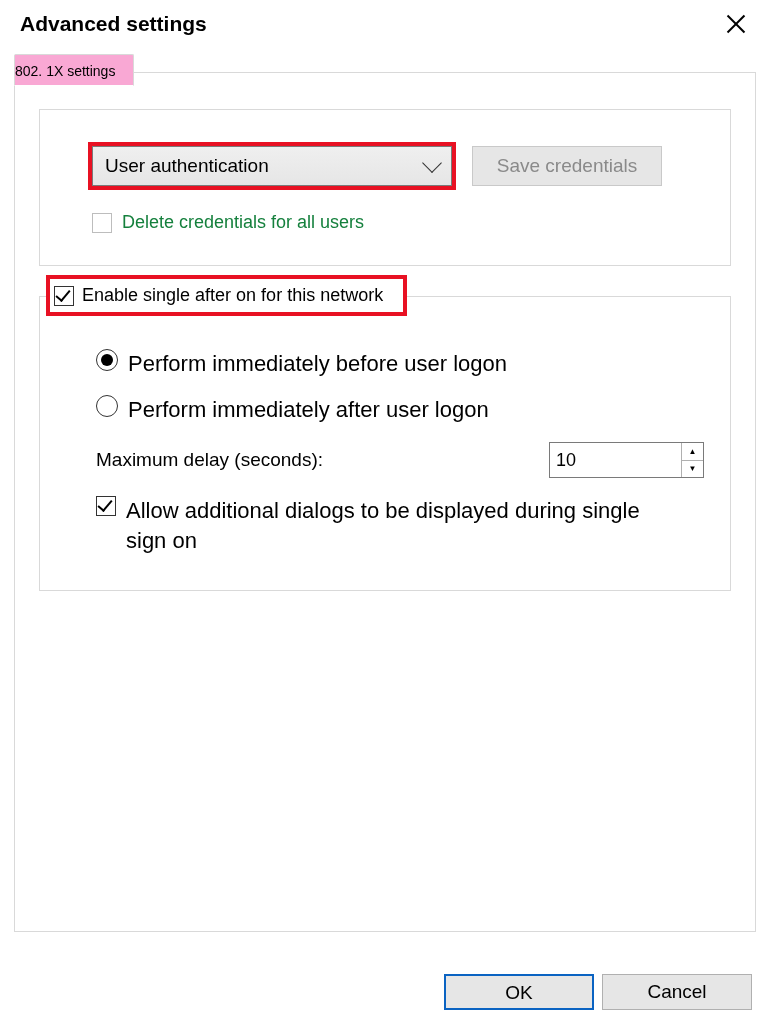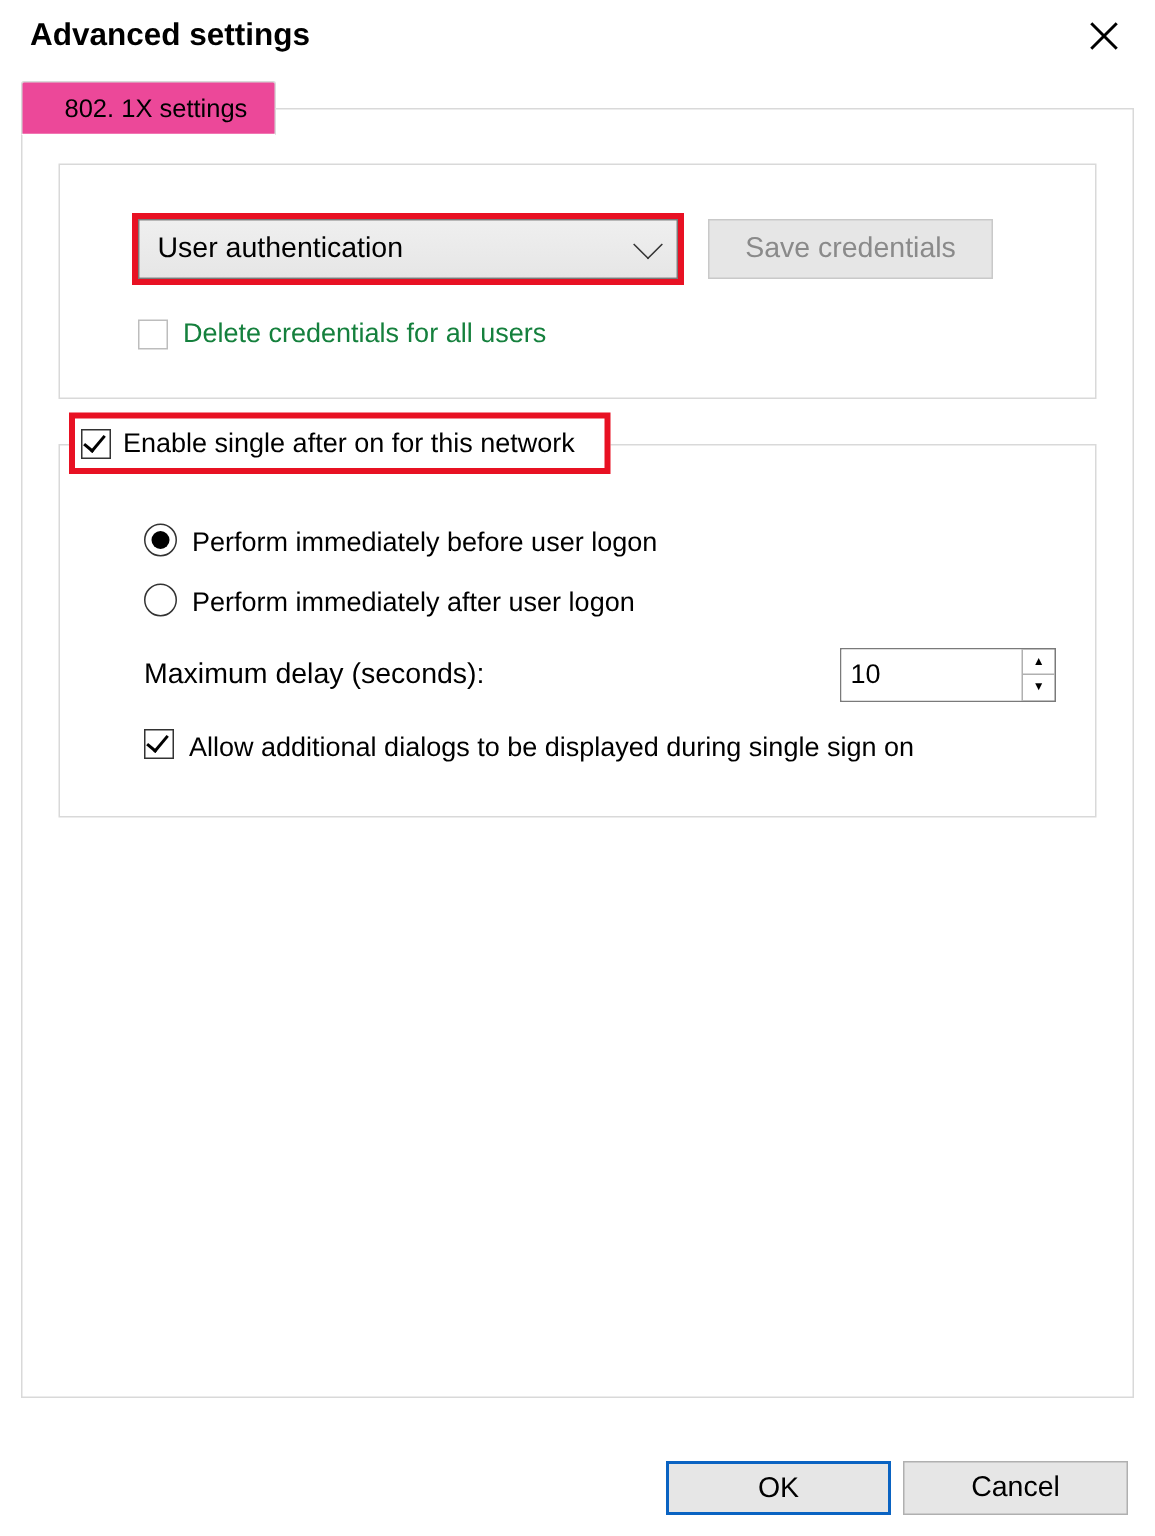--- a/index.html
+++ b/index.html
@@ -45,23 +45,23 @@
   }
   .tab-header {
     position: absolute;
     top: -18px; left: 0;
     display: flex;
     z-index: 2;
   }
   .tab {
     border: 1px solid #d9d9d9;
     border-bottom: 1px solid #fff;
-    padding: 8px 18px 6px 28px;
-    background: #ec4899;
-    font-size: 17px;
+    padding: 8px 18px 6px 0;
+    background: #f9a8d4;
+    font-size: 14px;
     border-radius: 2px 2px 0 0;
     margin-right: -1px;
   }
   .tab-panel {
     border: 1px solid #d9d9d9;
     padding: 30px 24px 30px 24px;
     min-height: 860px;
     position: relative;
   }
 
@@ -158,20 +158,21 @@
     width: 12px; height: 12px;
     background: #000;
     border-radius: 50%;
   }
 
   .spin {
     display: inline-flex;
     border: 1px solid #7a7a7a;
     height: 36px;
     background: #fff;
+    gap: 11px;
   }
   .spin input {
     border: none; outline: none;
     width: 120px; padding: 0 6px;
     font-size: 18px;
     font-family: inherit;
   }
   .spin .arrows {
     width: 22px;
     border-left: 1px solid #b0b0b0;
@@ -185,21 +186,21 @@
     cursor: pointer;
   }
   .spin .arrow:first-child { border-bottom: 1px solid #b0b0b0; }
 
   .option-row {
     display: flex;
     align-items: flex-start;
     gap: 10px;
     margin-left: 40px;
     padding: 8px 0;
-    font-size: 18px;
+    font-size: 22px;
   }
   .option-row .text { line-height: 1.35; max-width: 540px; }
 
   .delay-row {
     display: flex;
     align-items: center;
     justify-content: space-between;
     margin-left: 40px;
     padding: 10px 10px 10px 0;
     font-size: 19px;

